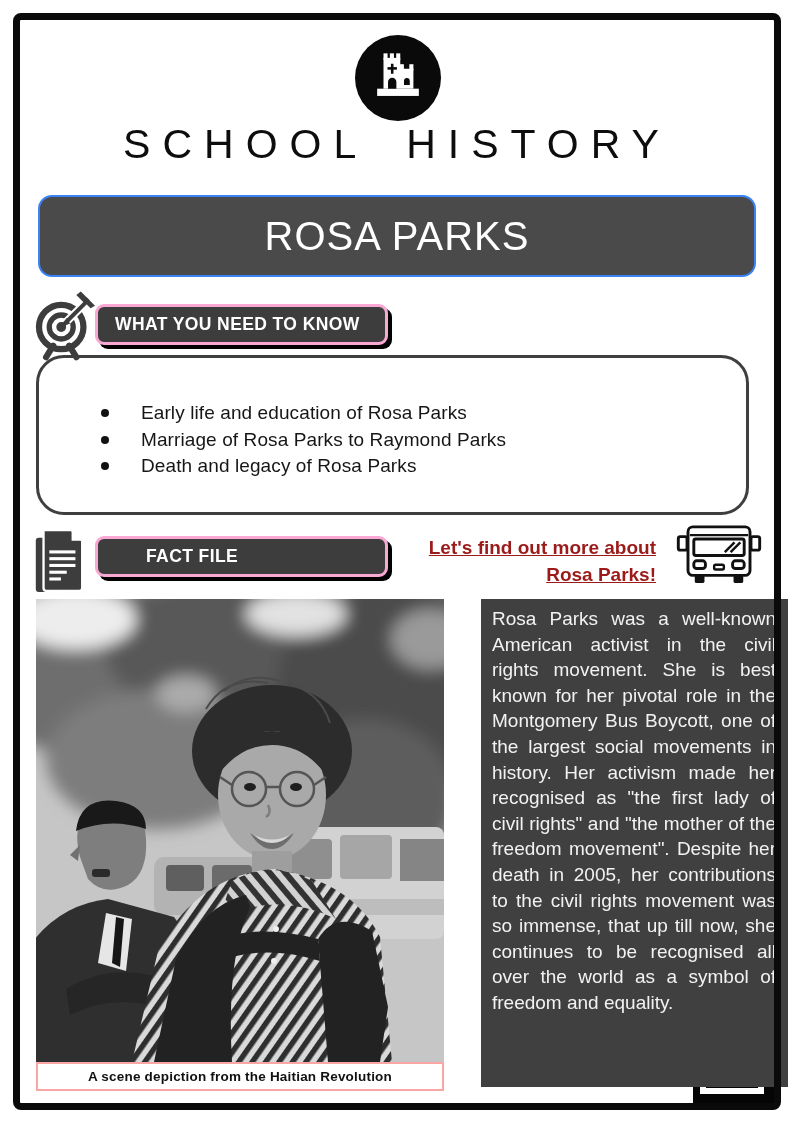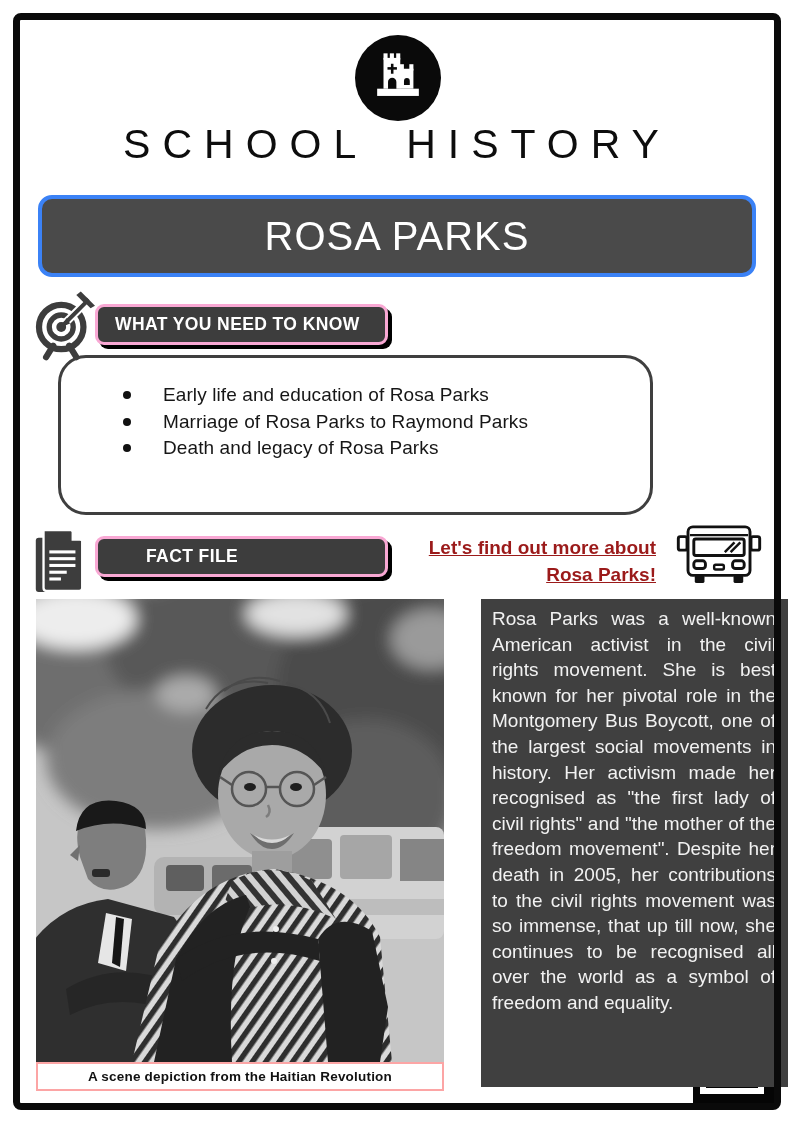--- a/index.html
+++ b/index.html
@@ -8,38 +8,38 @@
   .frame{position:absolute;left:13px;top:13px;right:13px;bottom:13px;
          border:7px solid #0a0a0a;border-radius:8px;pointer-events:none;z-index:9;}
 
   
   .logo-circle{position:absolute;left:355px;top:35px;width:86px;height:86px;border-radius:50%;
                background:#0a0a0a;display:flex;align-items:center;justify-content:center;}
   .brand{position:absolute;left:0;top:121px;width:100%;text-align:center;color:#0d0d0d;
          font-size:41px;font-weight:400;letter-spacing:12px;word-spacing:16px;white-space:nowrap;}
 
   .title-banner{position:absolute;left:38px;top:195px;width:718px;height:82px;background:#4a4a4a;
-                border:4px solid #3b82f6;border-radius:14px;box-sizing:border-box;
+                border:2px solid #3b82f6;border-radius:14px;box-sizing:border-box;
                 display:flex;align-items:center;justify-content:center;color:#ffffff;
                 font-size:40px;letter-spacing:1px;}
 
   
   .sec-banner{position:absolute;left:95px;width:293px;height:41px;background:#3d3d3d;
               border:3px solid #f9a8d4;border-radius:9px;box-sizing:border-box;
               box-shadow:4px 4px 0 #000;display:flex;align-items:center;
               padding-left:17px;color:#ffffff;font-weight:bold;font-size:17.5px;letter-spacing:.4px;}
   .banner-wyntk{top:304px;}
   .banner-factfile{top:536px;padding-left:48px;}
   .icon-target{position:absolute;left:31px;top:291px;}
   .icon-doc{position:absolute;left:30px;top:526px;}
 
   
-  .bullets-box{position:absolute;left:58px;top:355px;width:595px;height:160px;
+  .bullets-box{position:absolute;left:36px;top:355px;width:713px;height:160px;
                border:3px solid #3f3f3f;border-radius:28px;box-sizing:border-box;
-               padding:27px 24px 0 62px;}
+               padding:45px 24px 0 62px;}
   .bullets-box ul{list-style:none;margin:0;padding:0;}
   .bullets-box li{position:relative;margin:0 0 7.5px 0;font-size:19px;color:#161616;
                   letter-spacing:.1px;padding-left:40px;line-height:19px;}
   .bullets-box li .dot{position:absolute;left:0;top:6px;width:8px;height:8px;border-radius:50%;
                   background:#111;}
 
   
   .red-link{position:absolute;left:400px;top:534px;width:256px;text-align:right;
             font-size:19px;font-weight:bold;line-height:27px;color:#9b1a1a;
             text-decoration:underline;cursor:pointer;}

